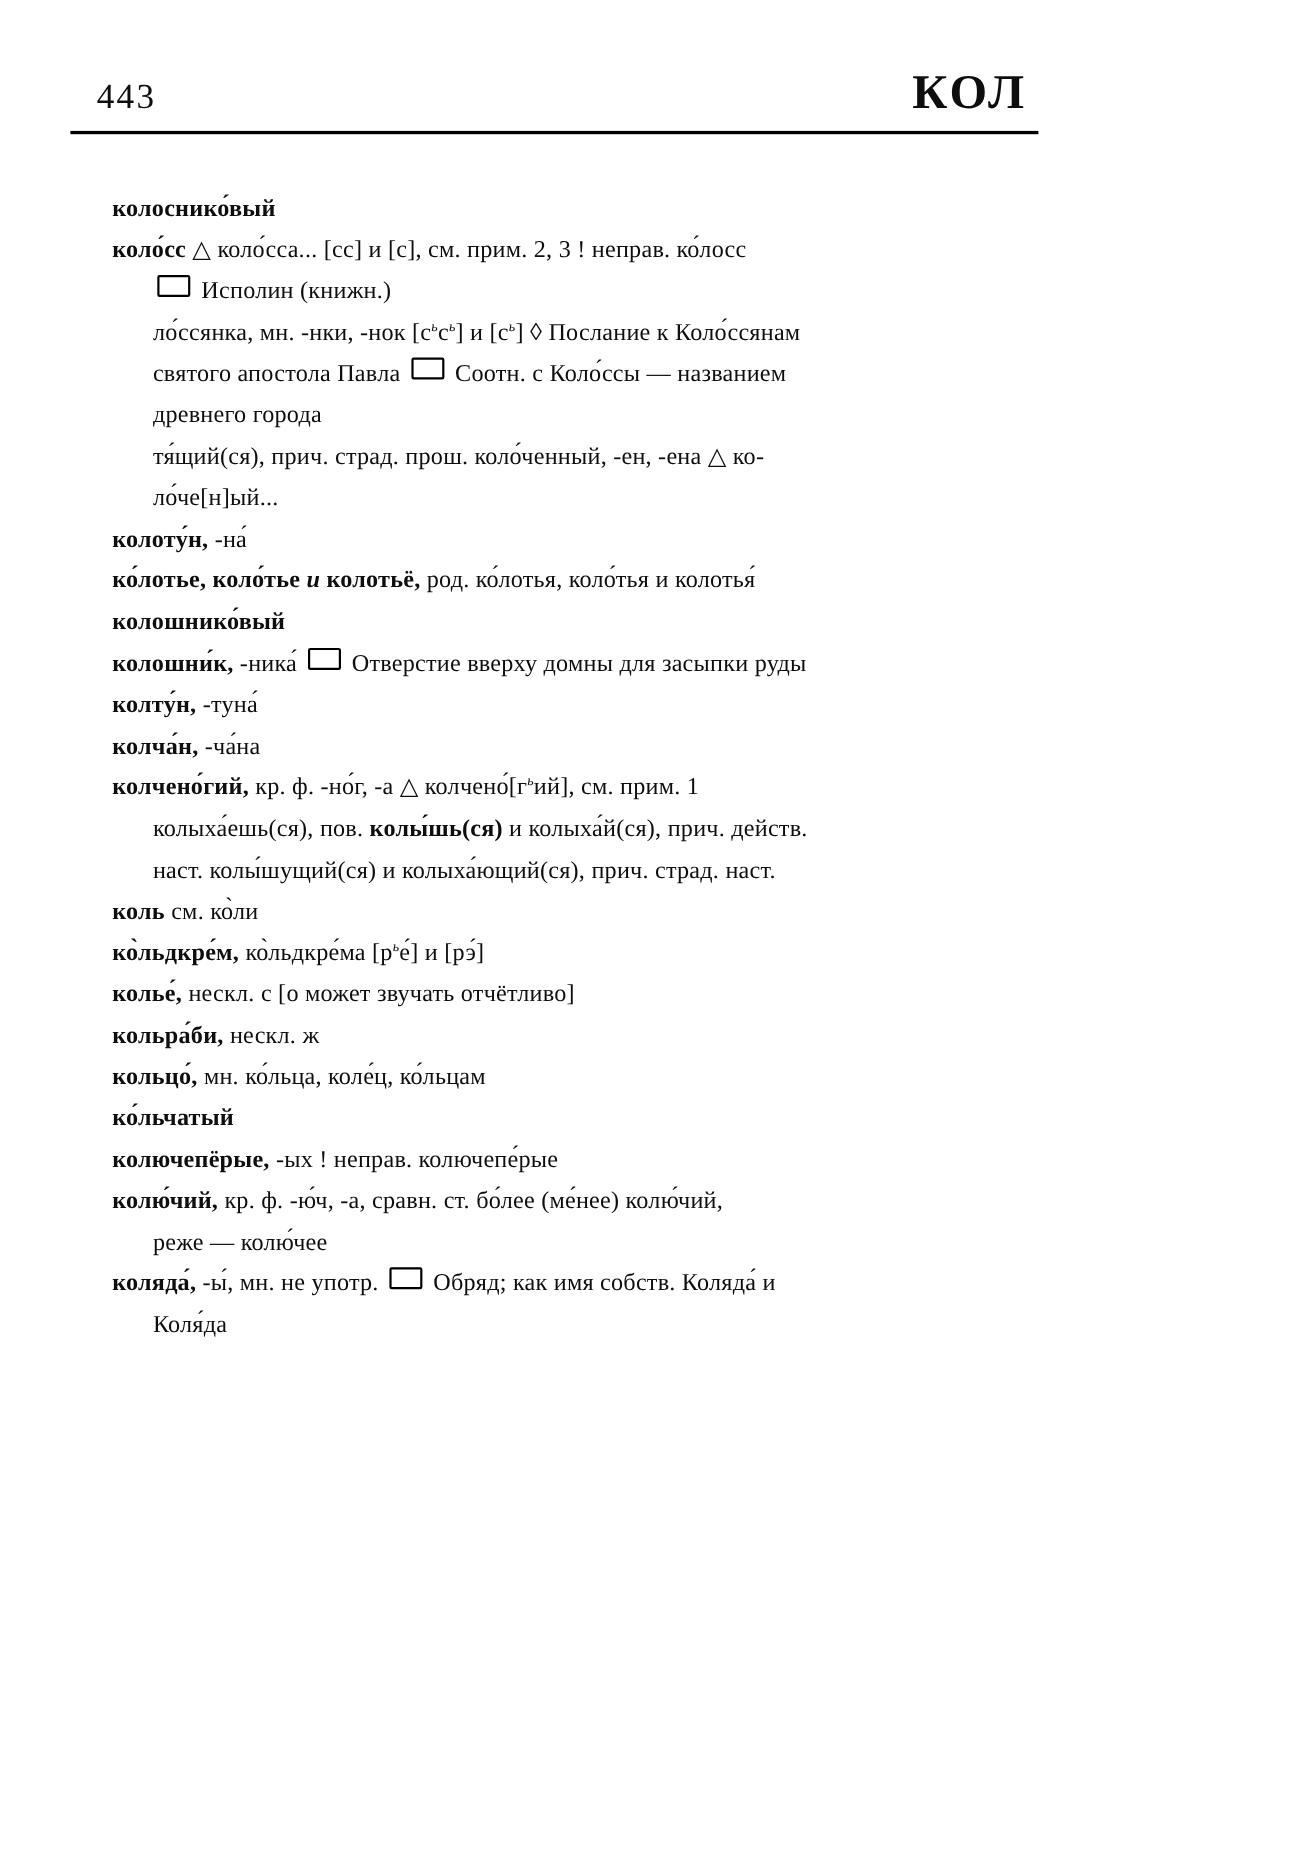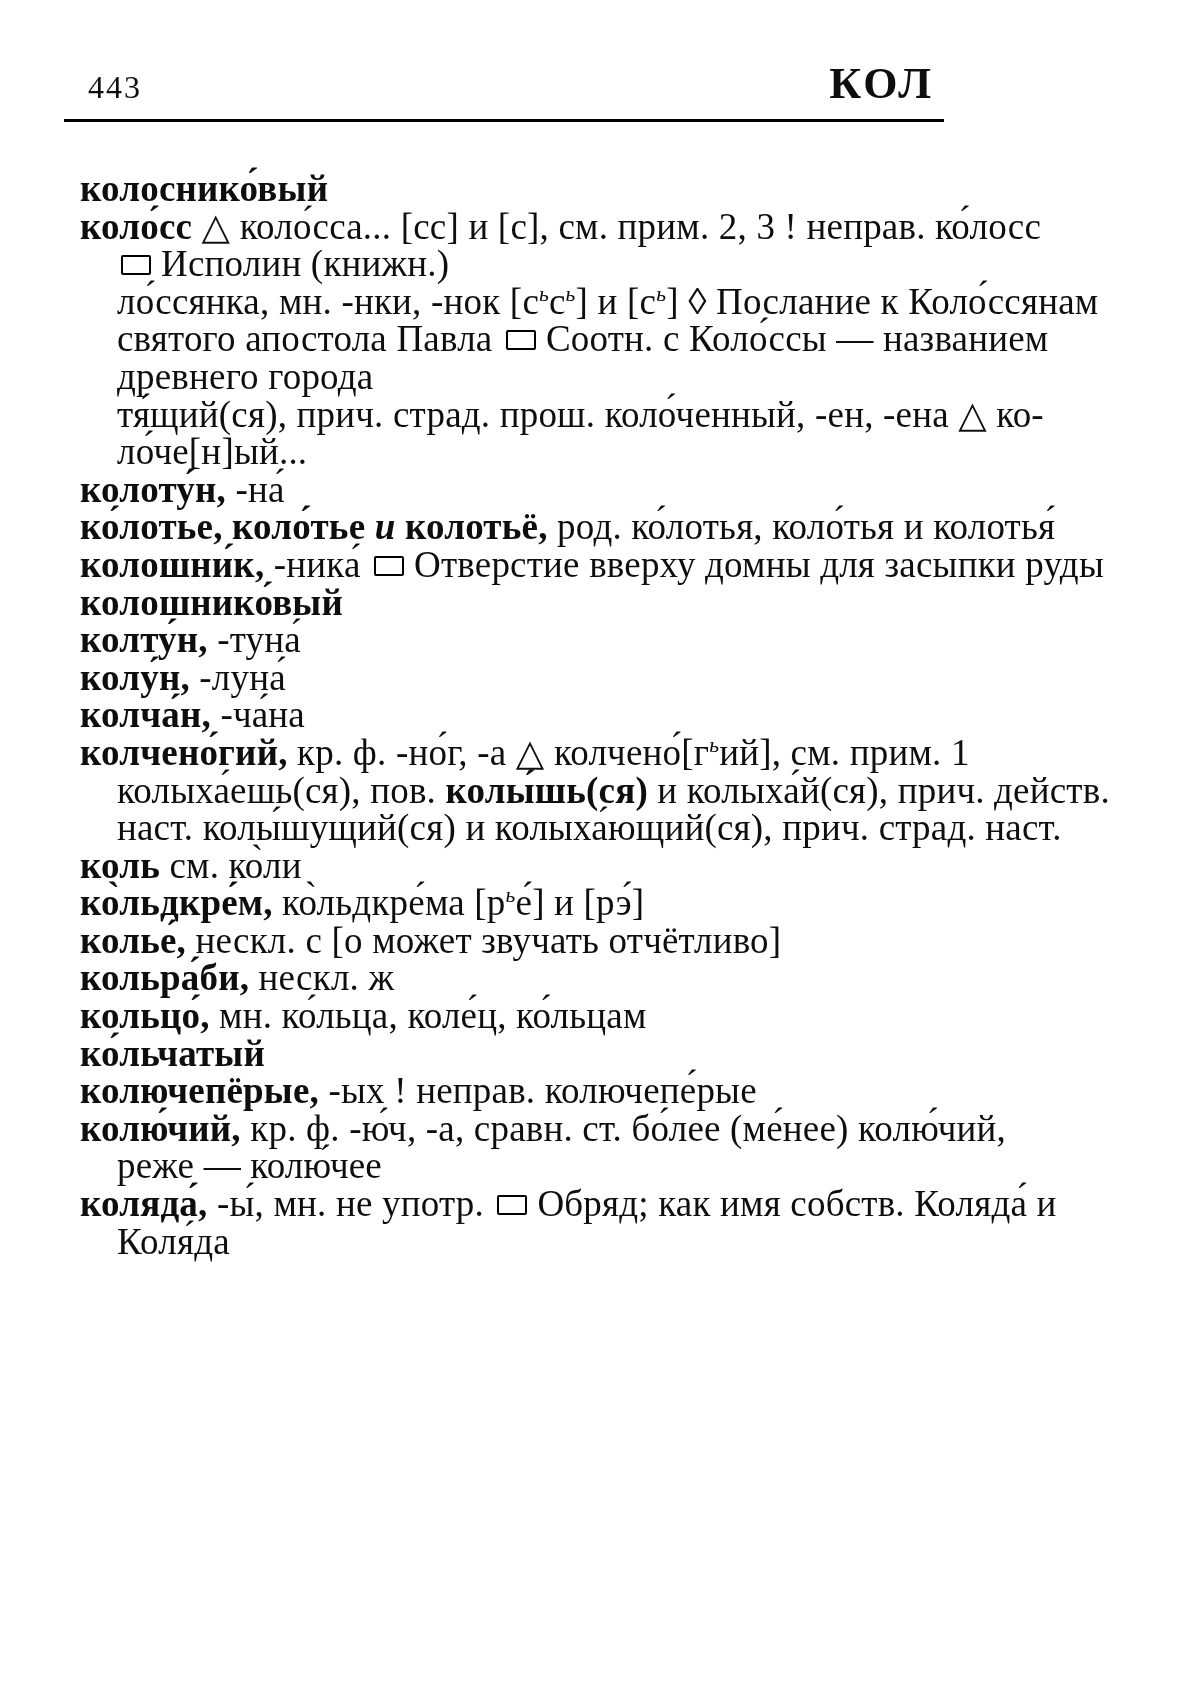--- a/index.html
+++ b/index.html
@@ -11,22 +11,22 @@
   }
   .page{position:relative;width:1006px;height:1700px;background:#fff;}
   .header{
     display:flex;justify-content:space-between;align-items:baseline;
     padding:58px 72px 0 88px;
   }
   .pagenum{font-size:32px;letter-spacing:2px;}
   .runhead{font-size:44px;font-weight:bold;letter-spacing:3px;}
   .rule{border-top:3px solid #000;margin:10px 62px 0 64px;}
   .bodycol{
-    padding:48px 60px 0 80px;
-    font-size:37px;line-height:37.6px;letter-spacing:0.2px;
+    padding:48px 60px 0 102px;
+    font-size:22px;line-height:37.6px;letter-spacing:0.2px;
   }
   .line{white-space:nowrap;}
   .line.ind{padding-left:37px;}
   .b{font-weight:700;}
   .i{}
   .bi{font-weight:700;font-style:italic;}
   .is{font-style:italic;font-size:0.58em;vertical-align:super;line-height:0;}
   .sqbox{
     display:inline-block;width:30px;height:20px;
     border:2.5px solid #000;border-radius:2px;
@@ -48,24 +48,23 @@
       <div class="line"><span class="b">колоснико́вый</span></div>
       <div class="line"><span class="b">коло́сс</span><span class=""> △ коло́сса... </span><span class="">[</span><span class="i">сс</span><span class="">] </span><span class="i">и</span><span class=""> [</span><span class="i">с</span><span class="">], </span><span class="i">см. прим. 2, 3</span><span class=""> ! </span><span class="i">неправ.</span><span class=""> ко́лосс</span></div>
       <div class="line ind"><span class="sqbox"></span><span class="i">Исполин (книжн.)</span></div>
       <div class="line ind"><span class="">ло́ссянка, </span><span class="i">мн.</span><span class=""> -нки, -нок [</span><span class="i">с</span><span class="is">ь</span><span class="i">с</span><span class="is">ь</span><span class="">] </span><span class="i">и</span><span class=""> [</span><span class="i">с</span><span class="is">ь</span><span class="">] ◊ Послание к Коло́ссянам</span></div>
       <div class="line ind"><span class="">святого апостола Павла </span><span class="sqbox"></span><span class="i">Соотн. с</span><span class=""> Коло́ссы — </span><span class="i">названием</span></div>
       <div class="line ind"><span class="i">древнего города</span></div>
       <div class="line ind"><span class="">тя́щий(ся), </span><span class="i">прич. страд. прош.</span><span class=""> коло́ченный, -ен, -ена △ ко-</span></div>
       <div class="line ind"><span class="">ло́че[</span><span class="i">н</span><span class="">]ый...</span></div>
       <div class="line"><span class="b">колоту́н,</span><span class=""> -на́</span></div>
       <div class="line"><span class="b">ко́лотье, коло́тье</span><span class="bi"> и </span><span class="b">колотьё,</span><span class=""> </span><span class="i">род.</span><span class=""> ко́лотья, коло́тья </span><span class="i">и</span><span class=""> колотья́</span></div>
+      <div class="line"><span class="b">колошнико́вый</span></div>
       <div class="line"><span class="b">колошни́к,</span><span class=""> -ника́ </span><span class="sqbox"></span><span class="i">Отверстие вверху домны для засыпки руды</span></div>
-      <div class="line"><span class="b">колошнико́вый</span></div>
       <div class="line"><span class="b">колту́н,</span><span class=""> -туна́</span></div>
-      <div class="line"><span class="b">колу́н,</span><span class=""> -луна́</span></div>
       <div class="line"><span class="b">колча́н,</span><span class=""> -ча́на</span></div>
       <div class="line"><span class="b">колчено́гий,</span><span class=""> </span><span class="i">кр. ф.</span><span class=""> -но́г, -а △ колчено́[</span><span class="i">г</span><span class="is">ь</span><span class="i">ий</span><span class="">], </span><span class="i">см. прим. 1</span></div>
       <div class="line ind"><span class="">колыха́ешь(ся), </span><span class="i">пов.</span><span class=""> </span><span class="b">колы́шь(ся)</span><span class=""> </span><span class="i">и</span><span class=""> колыха́й(ся), </span><span class="i">прич. действ.</span></div>
       <div class="line ind"><span class="i">наст.</span><span class=""> колы́шущий(ся) </span><span class="i">и</span><span class=""> колыха́ющий(ся), </span><span class="i">прич. страд. наст.</span></div>
       <div class="line"><span class="b">коль</span><span class=""> </span><span class="i">см.</span><span class=""> ко̀ли</span></div>
       <div class="line"><span class="b">ко̀льдкре́м,</span><span class=""> ко̀льдкре́ма [</span><span class="i">р</span><span class="is">ь</span><span class="i">е́</span><span class="">] и [</span><span class="i">рэ́</span><span class="">]</span></div>
       <div class="line"><span class="b">колье́,</span><span class=""> </span><span class="i">нескл. с</span><span class=""> [</span><span class="i">о</span><span class=""> может звучать отчётливо]</span></div>
       <div class="line"><span class="b">кольра́би,</span><span class=""> </span><span class="i">нескл. ж</span></div>
       <div class="line"><span class="b">кольцо́,</span><span class=""> </span><span class="i">мн.</span><span class=""> ко́льца, коле́ц, ко́льцам</span></div>
       <div class="line"><span class="b">ко́льчатый</span></div>

